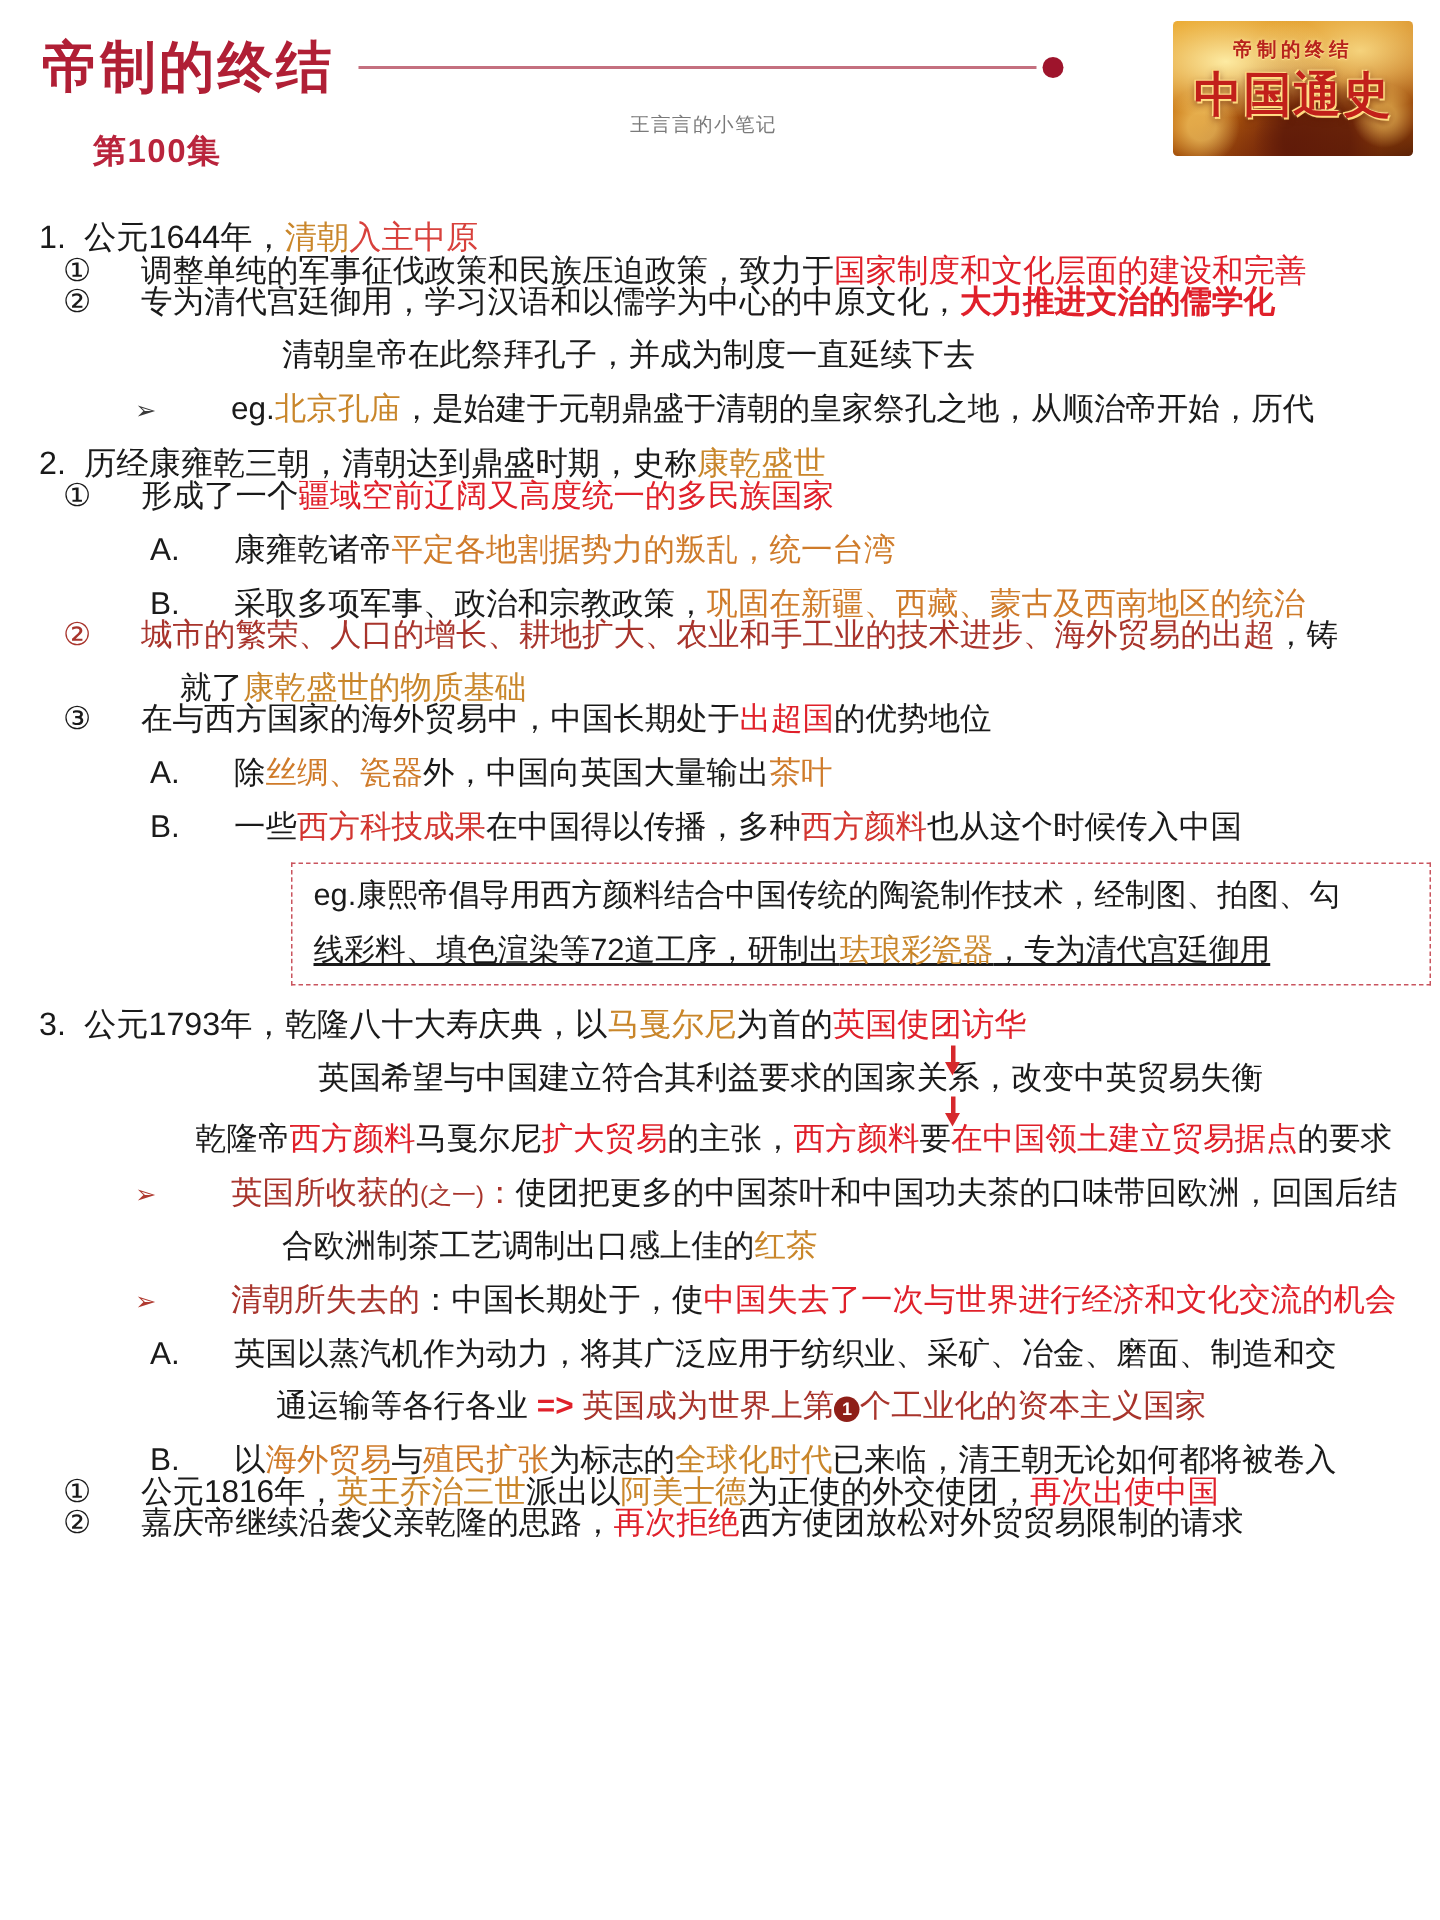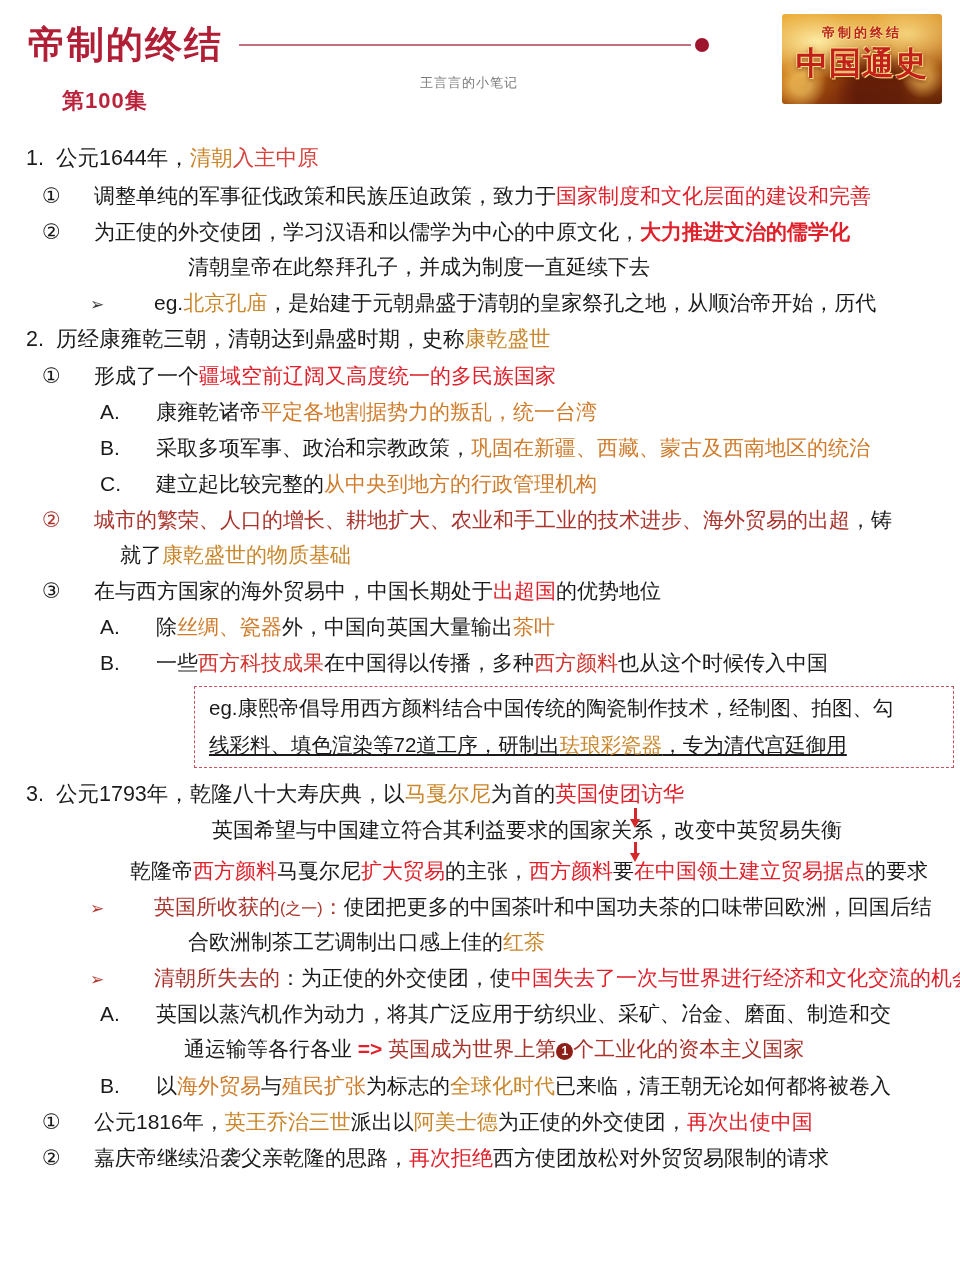--- a/index.html
+++ b/index.html
@@ -144,21 +144,20 @@
   .lvl1 {
     font-size: 21.5px;
     margin-top: 16px;
     padding-left: 4px;
   }
   .lvl1 .marker { display: inline-block; width: 30px; }
 
   
   .lvl2 {
     font-size: 21px;
-    margin-top: 15px;
     padding-left: 72px;
     text-indent: -26px;
   }
   .lvl2 .marker { display: inline-block; width: 26px; }
 
   
   .lvl3 {
     font-size: 21px;
     margin-top: 15px;
     padding-left: 134px;
@@ -277,34 +276,33 @@
   </div>
 
 </div>
 
 <div class="content">
 
   <div class="ln lvl1"><span class="marker">1.</span><span class="k">公元1644年，</span><span class="grad1">清朝</span><span class="grad2">入主中原</span></div>
 
   <div class="ln lvl2"><span class="marker">①</span><span class="k">调整单纯的军事征伐政策和民族压迫政策，致力于</span><span class="r">国家制度和文化层面的建设和完善</span></div>
 
-  <div class="ln lvl2"><span class="marker">②</span><span class="k">为正使的外交使团，学习汉语和以儒学为中心的中原文化，</span><span class="r bold">大力推进文治的儒学化</span></div>
+  <div class="ln lvl2"><span class="marker">②</span><span class="k">专为清代宫廷御用，学习汉语和以儒学为中心的中原文化，</span><span class="r bold">大力推进文治的儒学化</span></div>
 
   <div class="ln cont-l4">清朝皇帝在此祭拜孔子，并成为制度一直延续下去</div>
   <div class="ln lvl4"><span class="marker">➢</span><span class="k">eg.</span><span class="o">北京孔庙</span><span class="k">，是始建于元朝鼎盛于清朝的皇家祭孔之地，从顺治帝开始，历代</span></div>
 
   <div class="ln lvl1"><span class="marker">2.</span><span class="k">历经康雍乾三朝，清朝达到鼎盛时期，史称</span><span class="o">康乾盛世</span></div>
 
   <div class="ln lvl2"><span class="marker">①</span><span class="k">形成了一个</span><span class="r">疆域空前辽阔又高度统一的多民族国家</span></div>
 
   <div class="ln lvl3"><span class="marker">A.</span><span class="k">康雍乾诸帝</span><span class="o2">平定各地割据势力的叛乱，统一台湾</span></div>
 
   <div class="ln lvl3"><span class="marker">B.</span><span class="k">采取多项军事、政治和宗教政策，</span><span class="o2">巩固在新疆、西藏、蒙古及西南地区的统治</span></div>
 
-  <div class="ln lvl3"><span class="marker">C.</span><span class="k">建立起比较完整的</span><span class="o2">从中央到地方的行政管理机构</span></div>
 
   <div class="ln lvl2"><span class="marker dr">②</span><span class="dr">城市的繁荣、人口的增长、耕地扩大、农业和手工业的技术进步、海外贸易的出超</span><span class="k">，铸</span></div>
   <div class="ln cont-l2"><span class="k">就了</span><span class="o">康乾盛世的物质基础</span></div>
 
   <div class="ln lvl2"><span class="marker">③</span><span class="k">在与西方国家的海外贸易中，中国长期处于</span><span class="r">出超国</span><span class="k">的优势地位</span></div>
 
   <div class="ln lvl3"><span class="marker">A.</span><span class="k">除</span><span class="o2">丝绸、瓷器</span><span class="k">外，中国向英国大量输出</span><span class="o2">茶叶</span></div>
 
   <div class="ln lvl3"><span class="marker">B.</span><span class="k">一些</span><span class="r2">西方科技成果</span><span class="k">在中国得以传播，多种</span><span class="r2">西方颜料</span><span class="k">也从这个时候传入中国</span></div>
 
@@ -329,21 +327,21 @@
         <i></i>
         <b></b>
       </div>
   </div>
 
   <div class="ln flow-b"><span class="k">乾隆帝</span><span class="r">西方颜料</span><span class="k">马戛尔尼</span><span class="r">扩大贸易</span><span class="k">的主张，</span><span class="r">西方颜料</span><span class="k">要</span><span class="r">在中国领土建立贸易据点</span><span class="k">的要求</span></div>
 
   <div class="ln lvl4 red"><span class="marker">➢</span><span class="dr">英国所收获的</span><span class="dr small-paren">(之一)</span><span class="dr">：</span><span class="k">使团把更多的中国茶叶和中国功夫茶的口味带回欧洲，回国后结</span></div>
   <div class="ln cont-l4"><span class="k">合欧洲制茶工艺调制出口感上佳的</span><span class="o">红茶</span></div>
 
-  <div class="ln lvl4 red"><span class="marker">➢</span><span class="dr">清朝所失去的</span><span class="k">：</span><span class="k">为正使的外交使团，使</span><span class="r">中国失去了一次与世界进行经济和文化交流的机会</span></div>
+  <div class="ln lvl4 red"><span class="marker">➢</span><span class="dr">清朝所失去的</span><span class="k">：</span><span class="k">中国长期处于，使</span><span class="r">中国失去了一次与世界进行经济和文化交流的机会</span></div>
 
   <div class="ln lvl3"><span class="marker">A.</span><span class="k">英国以蒸汽机作为动力，将其广泛应用于纺织业、采矿、冶金、磨面、制造和交</span></div>
   <div class="ln cont-l3"><span class="k">通运输等各行各业</span><span>&nbsp;</span><span class="r bold">=&gt;</span><span>&nbsp;</span><span class="dr">英国成为世界上第</span><span class="circ1">1</span><span class="dr">个工业化的资本主义国家</span></div>
 
   <div class="ln lvl3"><span class="marker">B.</span><span class="k">以</span><span class="o2">海外贸易</span><span class="k">与</span><span class="o2">殖民扩张</span><span class="k">为标志的</span><span class="o">全球化时代</span><span class="k">已来临，清王朝无论如何都将被卷入</span></div>
 
 
   <div class="ln lvl2"><span class="marker">①</span><span class="k">公元1816年，</span><span class="o">英王乔治三世</span><span class="k">派出以</span><span class="o">阿美士德</span><span class="k">为正使的外交使团，</span><span class="r">再次出使中国</span></div>
 
   <div class="ln lvl2"><span class="marker">②</span><span class="k">嘉庆帝继续沿袭父亲乾隆的思路，</span><span class="r">再次拒绝</span><span class="k">西方使团放松对外贸贸易限制的请求</span></div>

